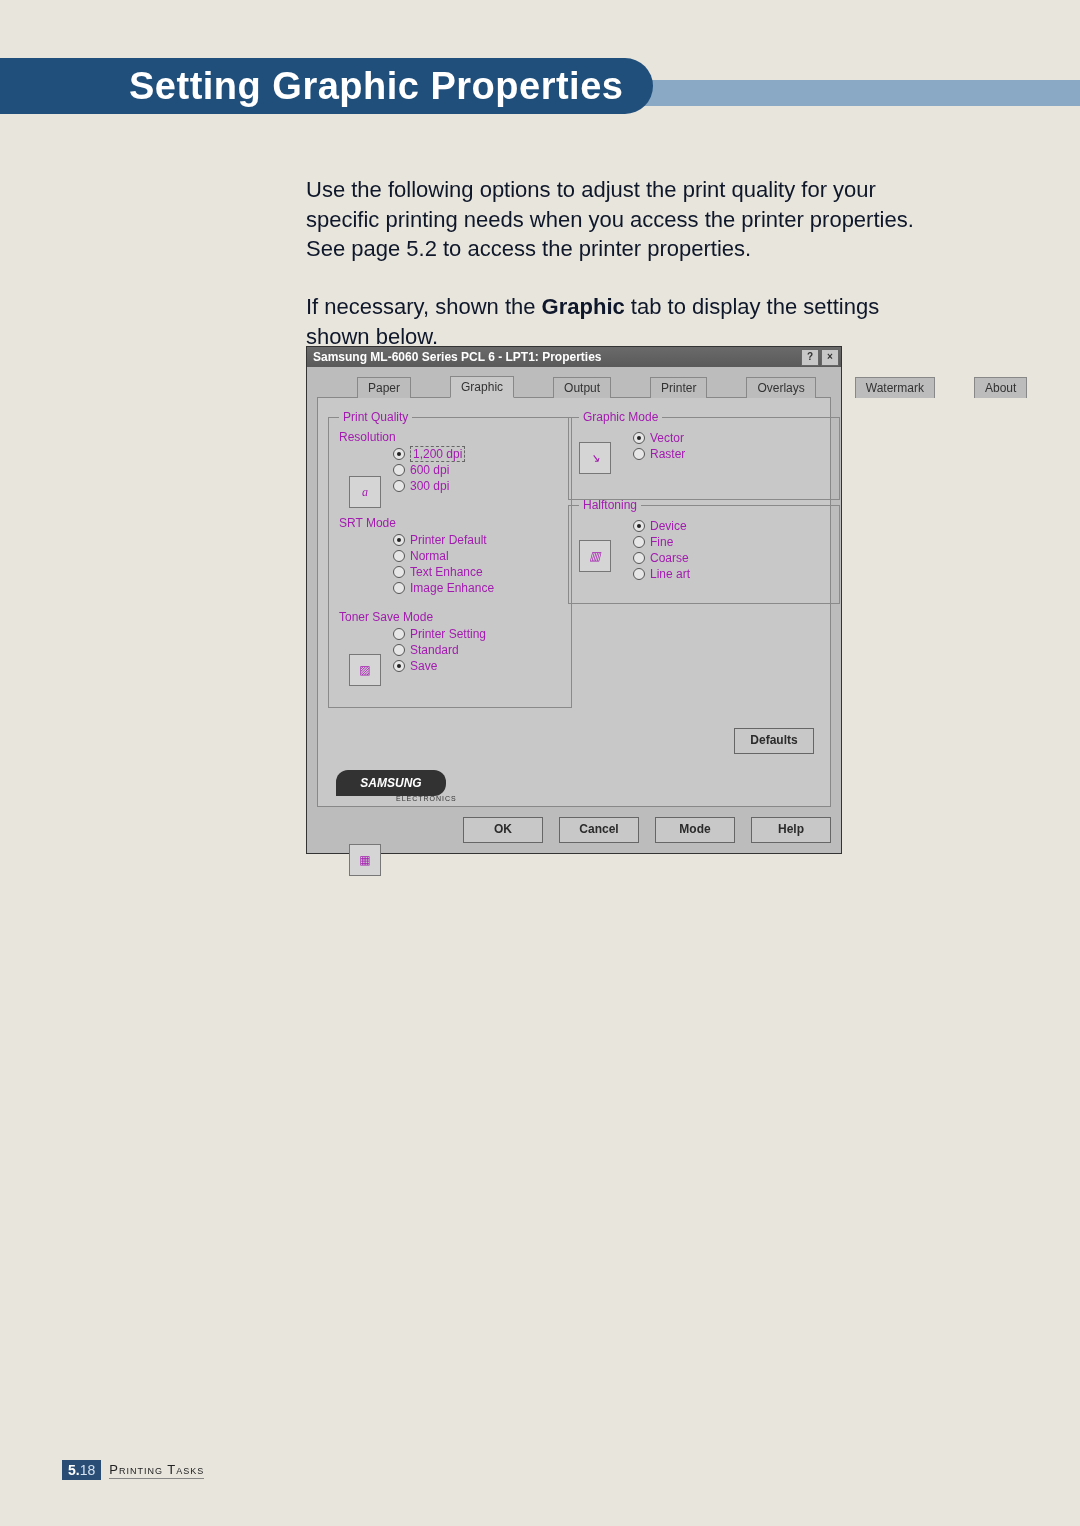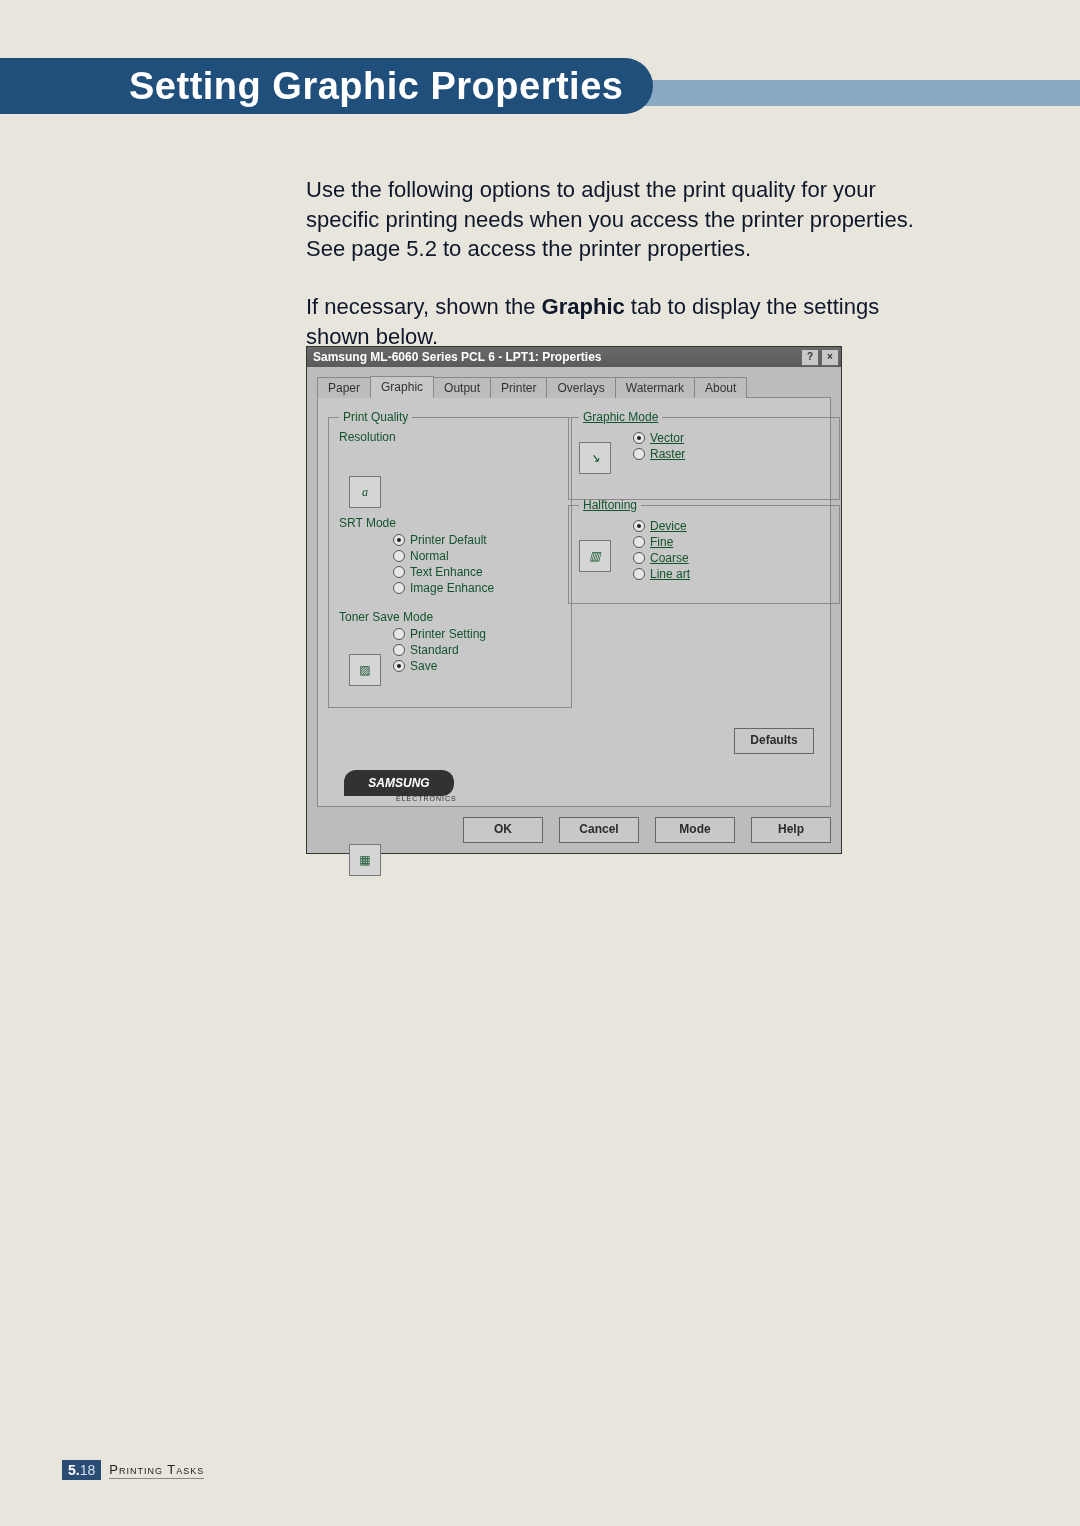--- a/index.html
+++ b/index.html
@@ -110,48 +110,49 @@
   }
   .tab {
     padding: 3px 10px;
     border: 1px solid #888;
     border-bottom: none;
     background: #bcbcbc;
     margin-right: -1px;
     position: relative;
     top: 1px;
     color: #333;
+    margin-left: 40px;
   }
   .tab.active {
     background: #c8c8c8;
     border-bottom: 1px solid #c8c8c8;
     z-index: 2;
   }
   .tabpanel {
     margin: 0 10px 10px 10px;
     border: 1px solid #888;
     border-top: none;
     background: #c8c8c8;
     height: 408px;
     position: relative;
   }
 
   fieldset.group {
     border: 1px solid #8a8a8a;
     margin: 10px;
     padding: 6px 10px 10px 10px;
-    color: #14532d;
+    color: #a21caf;
     position: absolute;
   }
   fieldset.group > legend {
     padding: 0 4px;
     font-size: 12px;
   }
   .left-col { left: 0; width: 222px; }
-  .right-col { left: 240px; width: 250px; text-decoration: underline; }
+  .right-col { left: 240px; width: 250px; }
 
   .pq { top: 2px; height: 280px; }
   .gm { top: 2px; height: 72px; }
   .ht { top: 90px; height: 88px; }
 
   .sublabel { font-size: 12px; margin-bottom: 2px; display:block;}
   .radio-list { margin-left: 54px; }
   .radio-row { display: flex; align-items: center; height: 16px; font-size: 12px; }
   .radio-row .r {
     width: 10px; height: 10px; border-radius: 50%;
@@ -192,21 +193,21 @@
     border: 1px solid #666;
     background: #c8c8c8;
     font-size: 12px;
     text-align: center;
     line-height: 22px;
     font-weight: bold;
   }
   .defaults-btn { right: 16px; bottom: 52px; }
   .logo {
     position: absolute;
-    left: 26px; bottom: 10px;
+    left: 18px; bottom: 10px;
     width: 110px; height: 26px;
     background: #323232;
     color: #fff;
     font-weight: bold;
     font-style: italic;
     font-size: 12px;
     display:flex; align-items:center; justify-content:center;
     border-radius: 12px 12px 12px 0;
   }
   .logo-sub{
@@ -287,20 +288,34 @@
     </div>
 
     <div class="tabpanel">
 
       <fieldset class="group left-col pq">
         <legend>Print Quality</legend>
 
         <div class="section" style="height:86px;">
           <span class="sublabel">Resolution</span>
           <div class="iconbox resicon">a</div>
+          <div class="radio-list">
+            <div class="radio-row">
+                <span class="r sel"></span>
+                <span class="boxedtext">1,200 dpi</span>
+              </div>
+            <div class="radio-row">
+                <span class="r"></span>
+                <span>600 dpi</span>
+              </div>
+            <div class="radio-row">
+                <span class="r"></span>
+                <span>300 dpi</span>
+              </div>
+          </div>
         </div>
 
         <div class="section" style="height:94px;">
           <span class="sublabel">SRT Mode</span>
           <div class="iconbox srticon">▨</div>
           <div class="radio-list">
             <div class="radio-row">
                 <span class="r sel"></span>
                 <span>Printer Default</span>
               </div>

